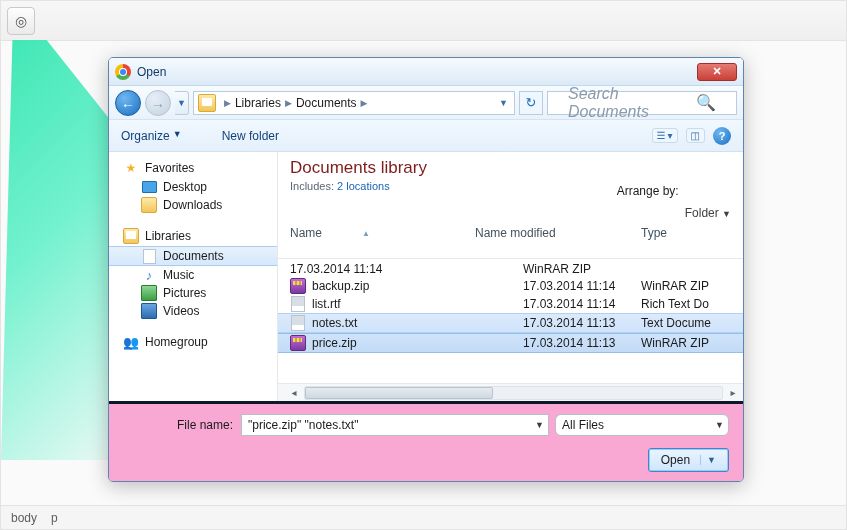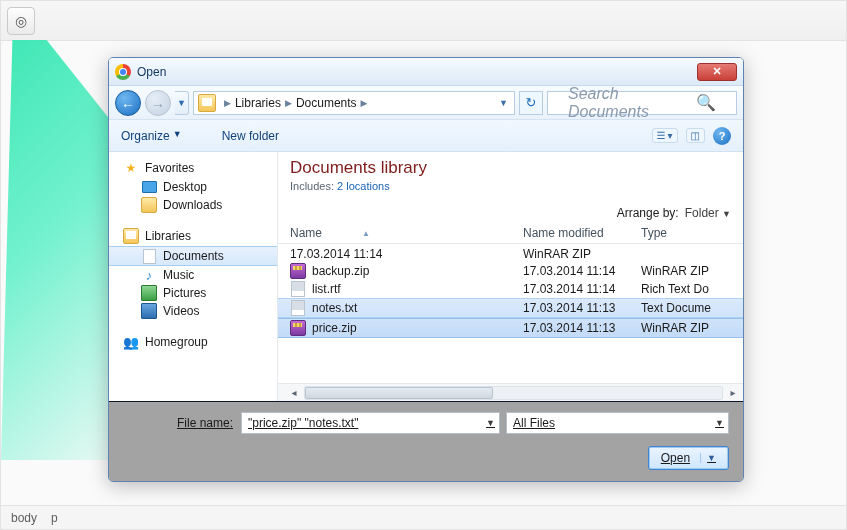--- a/index.html
+++ b/index.html
@@ -53,44 +53,44 @@
   .ic-doc::before{content:"";display:block;width:11px;height:13px;border:1px solid #b9c4cf;background:#fff;}
   .ic-music{color:#3a8fd6;font-size:13px;}
   .ic-pic{background:linear-gradient(#8fd694,#3aa042);border:1px solid #2b7a31;border-radius:1px;}
   .ic-vid{background:linear-gradient(#6aa6e0,#2d6eb0);border:1px solid #1e578e;border-radius:1px;}
   .ic-hg{font-size:13px;}
   .main{flex:1;display:flex;flex-direction:column;font-size:12px;color:#1b1b1b;overflow:hidden;}
   .libhead{display:flex;padding:6px 12px 2px;align-items:flex-start;justify-content:space-between;}
   .libhead h1{font-size:17px;color:#7f1d1d;font-weight:400;}
   .libhead .sub{font-size:11px;color:#5a6673;margin-top:2px;}
   .libhead .sub a{color:#1c63b7;text-decoration:none;}
-  .arrby{font-size:12px;color:#1b1b1b;display:flex;gap:6px;align-items:flex-end;padding-top:4px;}
+  .arrby{font-size:12px;color:#1b1b1b;display:flex;gap:6px;align-items:center;padding-top:4px;}
   .arrby .v{color:#404040;margin-top:44px;}
-  .cols{display:grid;grid-template-columns:1fr 118px 90px;padding:4px 12px 3px;border-bottom:1px solid #e6e9ec;color:#44525f;font-size:12px;}
+  .cols{display:grid;grid-template-columns:1fr 118px 90px;padding:4px 12px 18px;border-bottom:1px solid #e6e9ec;color:#44525f;font-size:12px;gap:48px;}
   .cols .c1{display:flex;align-items:center;gap:40px;}
   .rows{padding:2px 0; }
   .row{display:grid;grid-template-columns:1fr 118px 90px;padding:1px 12px;align-items:center;white-space:nowrap;overflow:hidden;}
   .row.sel{background:linear-gradient(#dbeafc,#cfe3fa);border-top:1px solid #b0d1f1;border-bottom:1px solid #b0d1f1;}
   .row.sel2{background:linear-gradient(#cfe3fa,#c3dbf7);border-top:1px solid #94bfe9;border-bottom:1px solid #94bfe9;}
   .fname{display:flex;align-items:center;gap:6px;overflow:hidden;}
   .fic{width:16px;height:16px;display:inline-flex;align-items:center;justify-content:center;}
   .fic-zip{background:linear-gradient(#c86bd7,#7b3aa0);border:1px solid #5f2d7e;border-radius:2px;position:relative;}
   .fic-zip::after{content:"";position:absolute;left:2px;top:2px;width:9px;height:4px;background:repeating-linear-gradient(90deg,#f0d66a 0 2px,#caa53a 2px 4px);}
   .fic-txt::before{content:"";display:block;width:12px;height:14px;background:#fff;border:1px solid #b9c4cf;box-shadow:inset 0 3px 0 #d7dee5, inset 0 6px 0 #d7dee5, inset 0 9px 0 #d7dee5;}
   .hscroll{height:18px;border-top:1px solid #e6e9ec;display:flex;align-items:center;background:#f5f7f9;margin-top:auto;padding-left:8px;padding-right:2px;}
   .hscroll .arrow{width:16px;height:16px;display:flex;align-items:center;justify-content:center;color:#5a6673;font-size:10px;}
   .hscroll .track{flex:1;height:14px;background:#edf1f5;border:1px solid #dde3e9;border-radius:2px;position:relative;margin:0 2px;}
   .hscroll .thumb{position:absolute;left:0;top:0;bottom:0;width:45%;background:linear-gradient(#e5ebf1,#cfd8e1);border:1px solid #b9c4cf;border-radius:2px;}
-  .bottom{height:80px;background:#a3a3a3;border-top:1px solid #0f172a;padding:10px 14px;font-size:12px;color:#1b1b1b;text-decoration:underline;}
+  .bottom{height:80px;background:#f9a8d4;border-top:3px solid #0f172a;padding:10px 14px;font-size:12px;color:#1b1b1b;}
   .frow{display:flex;align-items:center;gap:8px;}
   .frow label{width:110px;text-align:right;}
   .flds{flex:1;display:flex;gap:6px;}
   .combo{height:22px;border:1px solid #b6bfc8;background:#fff;display:flex;align-items:center;padding:0 4px 0 6px;font-size:12px;justify-content:space-between;}
   .fn{flex:1;}
-  .ft{width:223px;}
+  .ft{width:174px;border-radius:6px;}
   .dd-ar{font-size:9px;color:#3a3a3a;}
   .btnrow{display:flex;justify-content:flex-end;gap:8px;margin-top:12px;}
   .btn{height:24px;border:1px solid #adb7c1;border-radius:3px;background:linear-gradient(#fdfdfd,#eef1f4);padding:0 18px;display:flex;align-items:center;font-size:12px;color:#1b1b1b;}
   .btn.primary{border-color:#3e85cf;background:linear-gradient(#eaf4ff,#cfe6fc);box-shadow:0 0 0 1px #9fc9f2 inset;padding:0 12px;}
   .btn.primary .split{margin-left:10px;padding-left:6px;border-left:1px solid #9fc9f2;font-size:9px;color:#2d5f98;}
 </style>
 </head>
 <body>
 
 <div class="app-frame">

